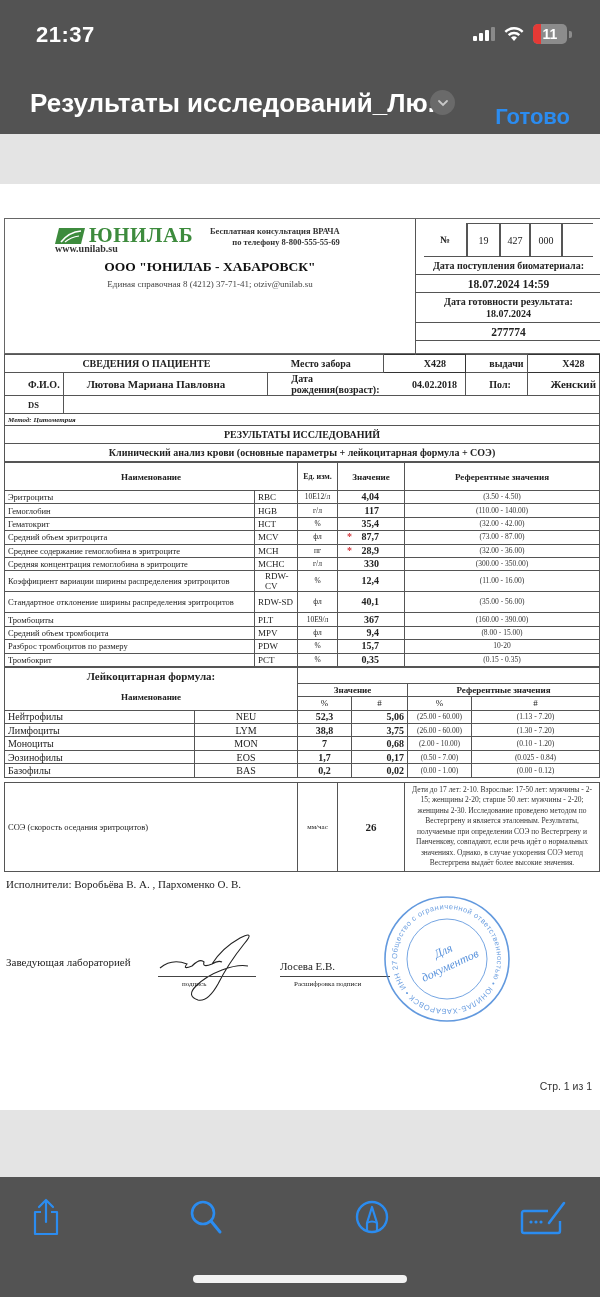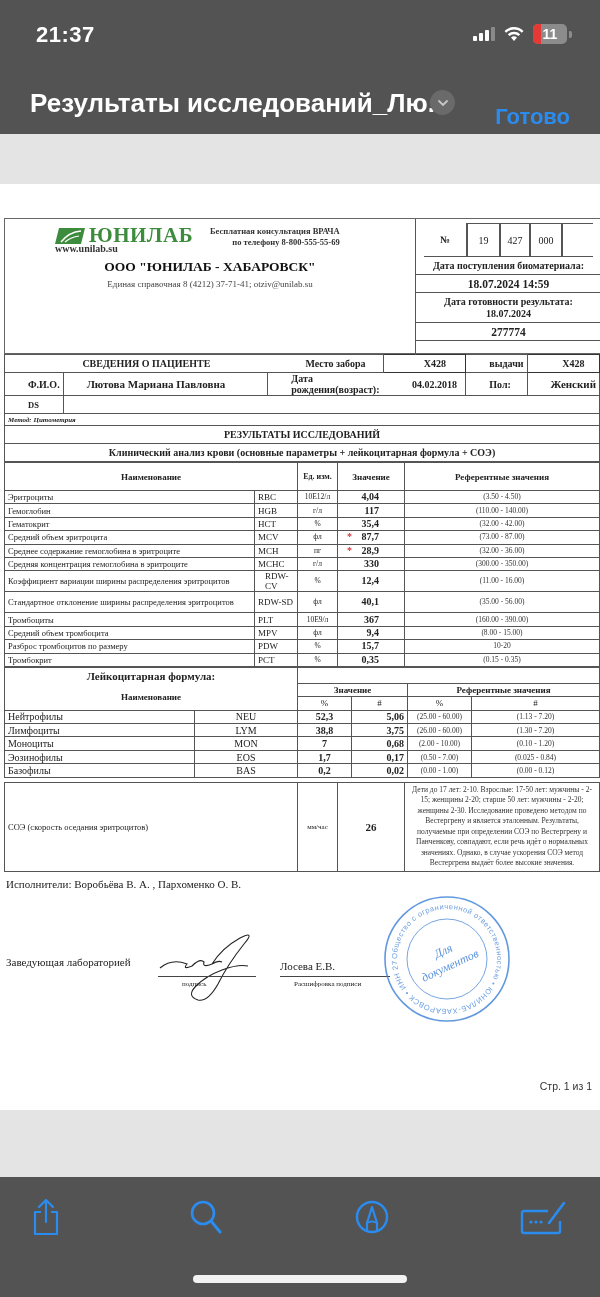--- a/index.html
+++ b/index.html
@@ -50,21 +50,21 @@
   .num-row .c2 { width: 30px; }
   .num-row .c3 { width: 32px; }
   .num-row .c4 { flex: 1; border-right: none; }
   .hr-line { text-align: center; font-size: 10px; font-weight: bold; border-bottom: 1px solid #555; }
   .hr-big { font-size: 11.5px; }
 
   
   .pt td { font-size: 10px; height: 18px; padding: 0 3px; }
   .pt .b { font-weight: bold; padding-left: 23px; }
   .center { text-align: center; }
-  .right { text-align: center; }
+  .right { text-align: left; }
 
   .sec-title { text-align: center; font-weight: bold; font-size: 11.5px; }
   .sec-big { text-align: center; font-weight: bold; font-size: 12.5px; }
 
   .res td { font-size: 8.5px; padding: 0 3px; height: 13.4px; line-height: 10px; }
   .res .code { font-size: 9px; }
   .res .unit { font-size: 7.5px; text-align: center; }
   .res .val { font-size: 10px; font-weight: bold; text-align: right; padding-right: 25px; position: relative; }
   .res .ref { font-size: 7.5px; text-align: center; color: #333; }
   .res .head { font-weight: bold; text-align: center; font-size: 9px; }

